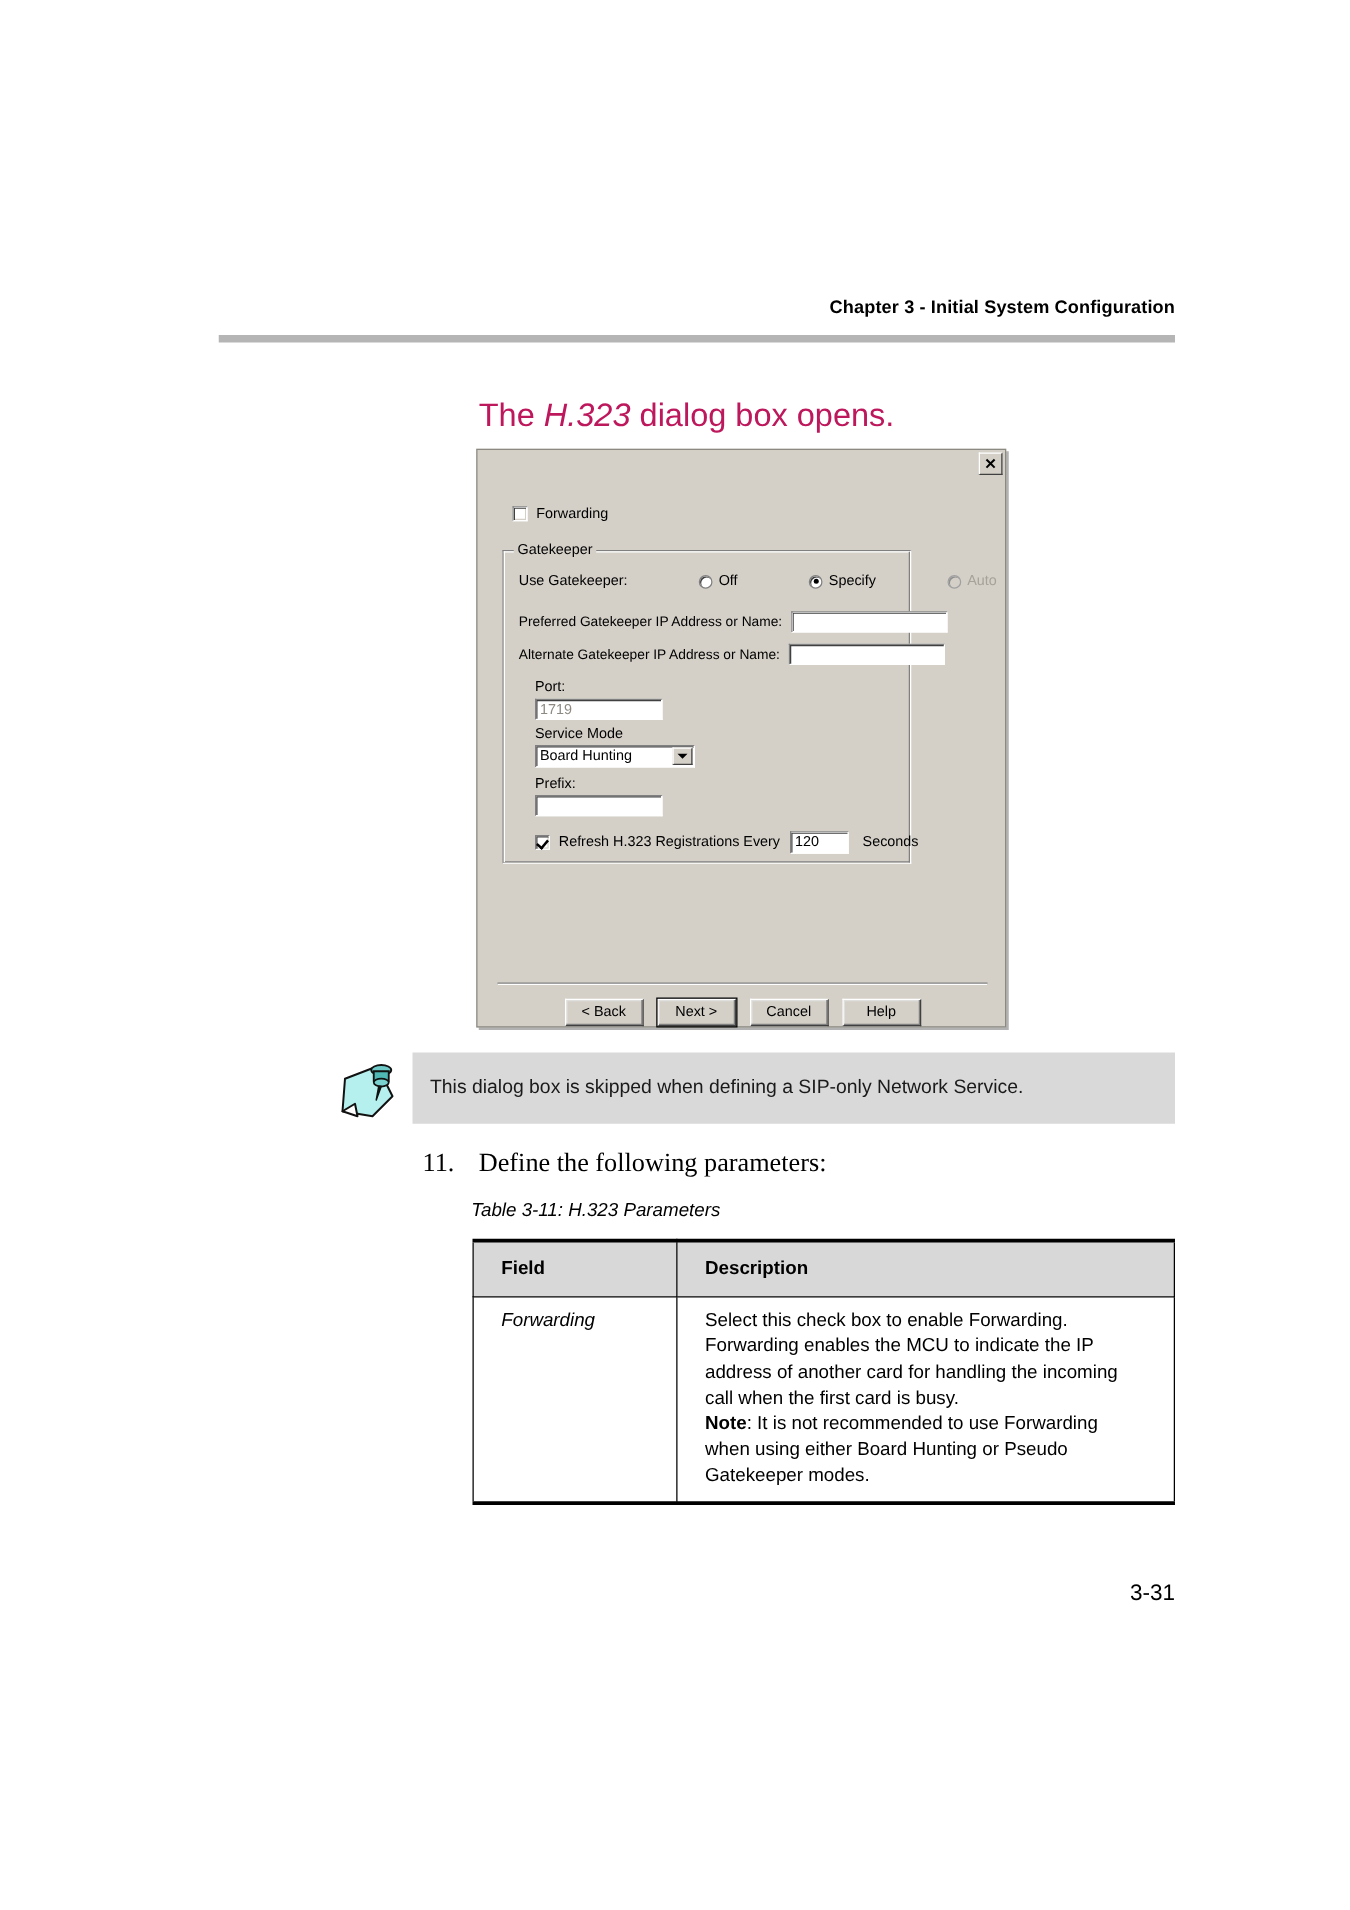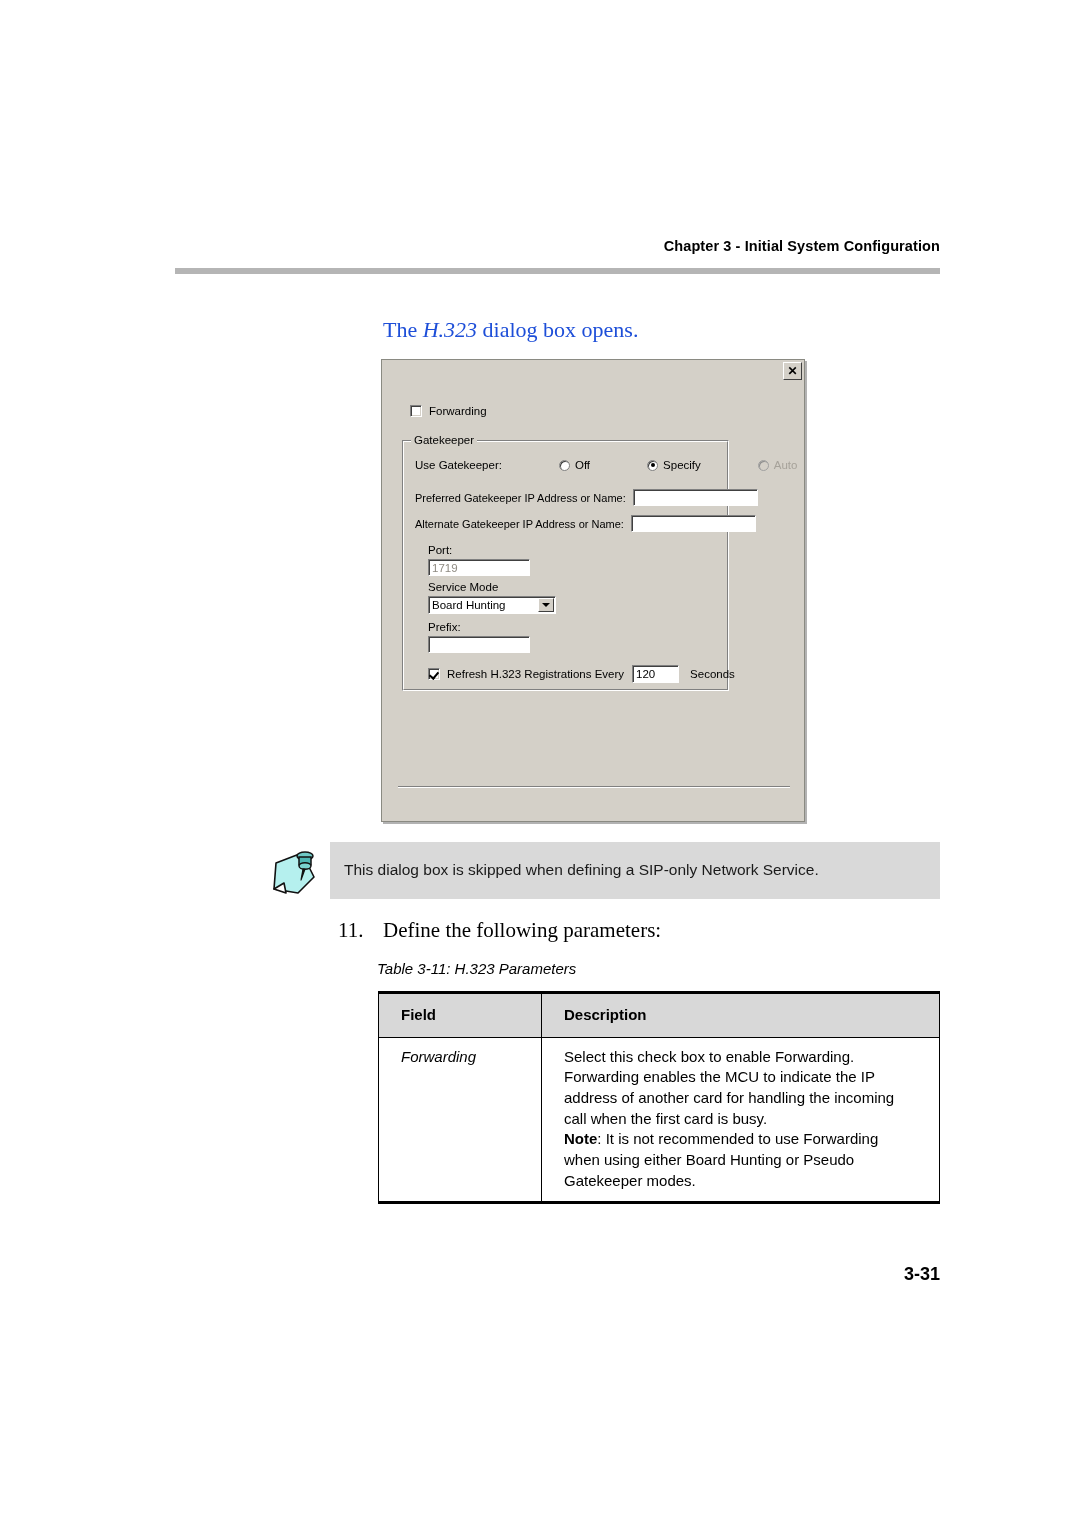--- a/index.html
+++ b/index.html
@@ -35,23 +35,23 @@
     width: 765px;
     height: 6px;
     background: #b5b5b5;
   }
 
   
   .intro-line {
     position: absolute;
     left: 383px;
     top: 317px;
-    font-family: Liberation Serif, serif;
-    font-size: 22px;
-    color: #1d4ed8;
+    font-family: Liberation Sans, sans-serif;
+    font-size: 26px;
+    color: #be185d;
     white-space: nowrap;
   }
   .intro-line i { font-style: italic; }
 
   
   .dialog {
     position: absolute;
     left: 381px;
     top: 359px;
     width: 424px;
@@ -416,21 +416,21 @@
   .param-table td p { margin: 0; }
 
   
   .page-number {
     position: absolute;
     left: 860px;
     top: 1264px;
     width: 80px;
     text-align: right;
     font-family: "Liberation Sans", sans-serif;
-    font-weight: bold;
+    font-weight: normal;
     font-size: 18px;
     color: #000;
   }
 </style>
 </head>
 <body>
 
 <div class="page-header">Chapter 3 - Initial System Configuration</div>
 <div class="header-rule"></div>
 
@@ -494,20 +494,26 @@
 
       <div class="cb-row" style="left:25px; top:224px;">
         <span class="cbox checked"></span>
         <span class="cb-label">Refresh H.323 Registrations Every</span>
         <span class="textbox" style="width:47px; height:18px; margin-left:8px;">120</span>
         <span class="cb-label" style="margin-left:11px;">Seconds</span>
       </div>
     </div>
 
     <div class="dlg-sep"></div>
+    <div class="btn-row">
+      <div class="btn">&lt; Back</div>
+      <div class="btn default">Next &gt;</div>
+      <div class="btn">Cancel</div>
+      <div class="btn">Help</div>
+    </div>
   </div>
 </div>
 
 <div class="note-box">
   <div class="note-text">This dialog box is skipped when defining a SIP-only Network Service.</div>
 </div>
 <svg class="note-icon" viewBox="0 0 58 52" xmlns="http://www.w3.org/2000/svg">
   <path d="M8 16 L34 6 L46 30 L30 46 L6 42 Z" fill="#b5f0ee" stroke="#111" stroke-width="1.6" stroke-linejoin="round"></path>
   <path d="M6 42 L16 36 L18 46 Z" fill="#ffffff" stroke="#111" stroke-width="1.6" stroke-linejoin="round"></path>
   <ellipse cx="37" cy="9" rx="8" ry="4" fill="#6fc9c6" stroke="#111" stroke-width="1.5"></ellipse>

